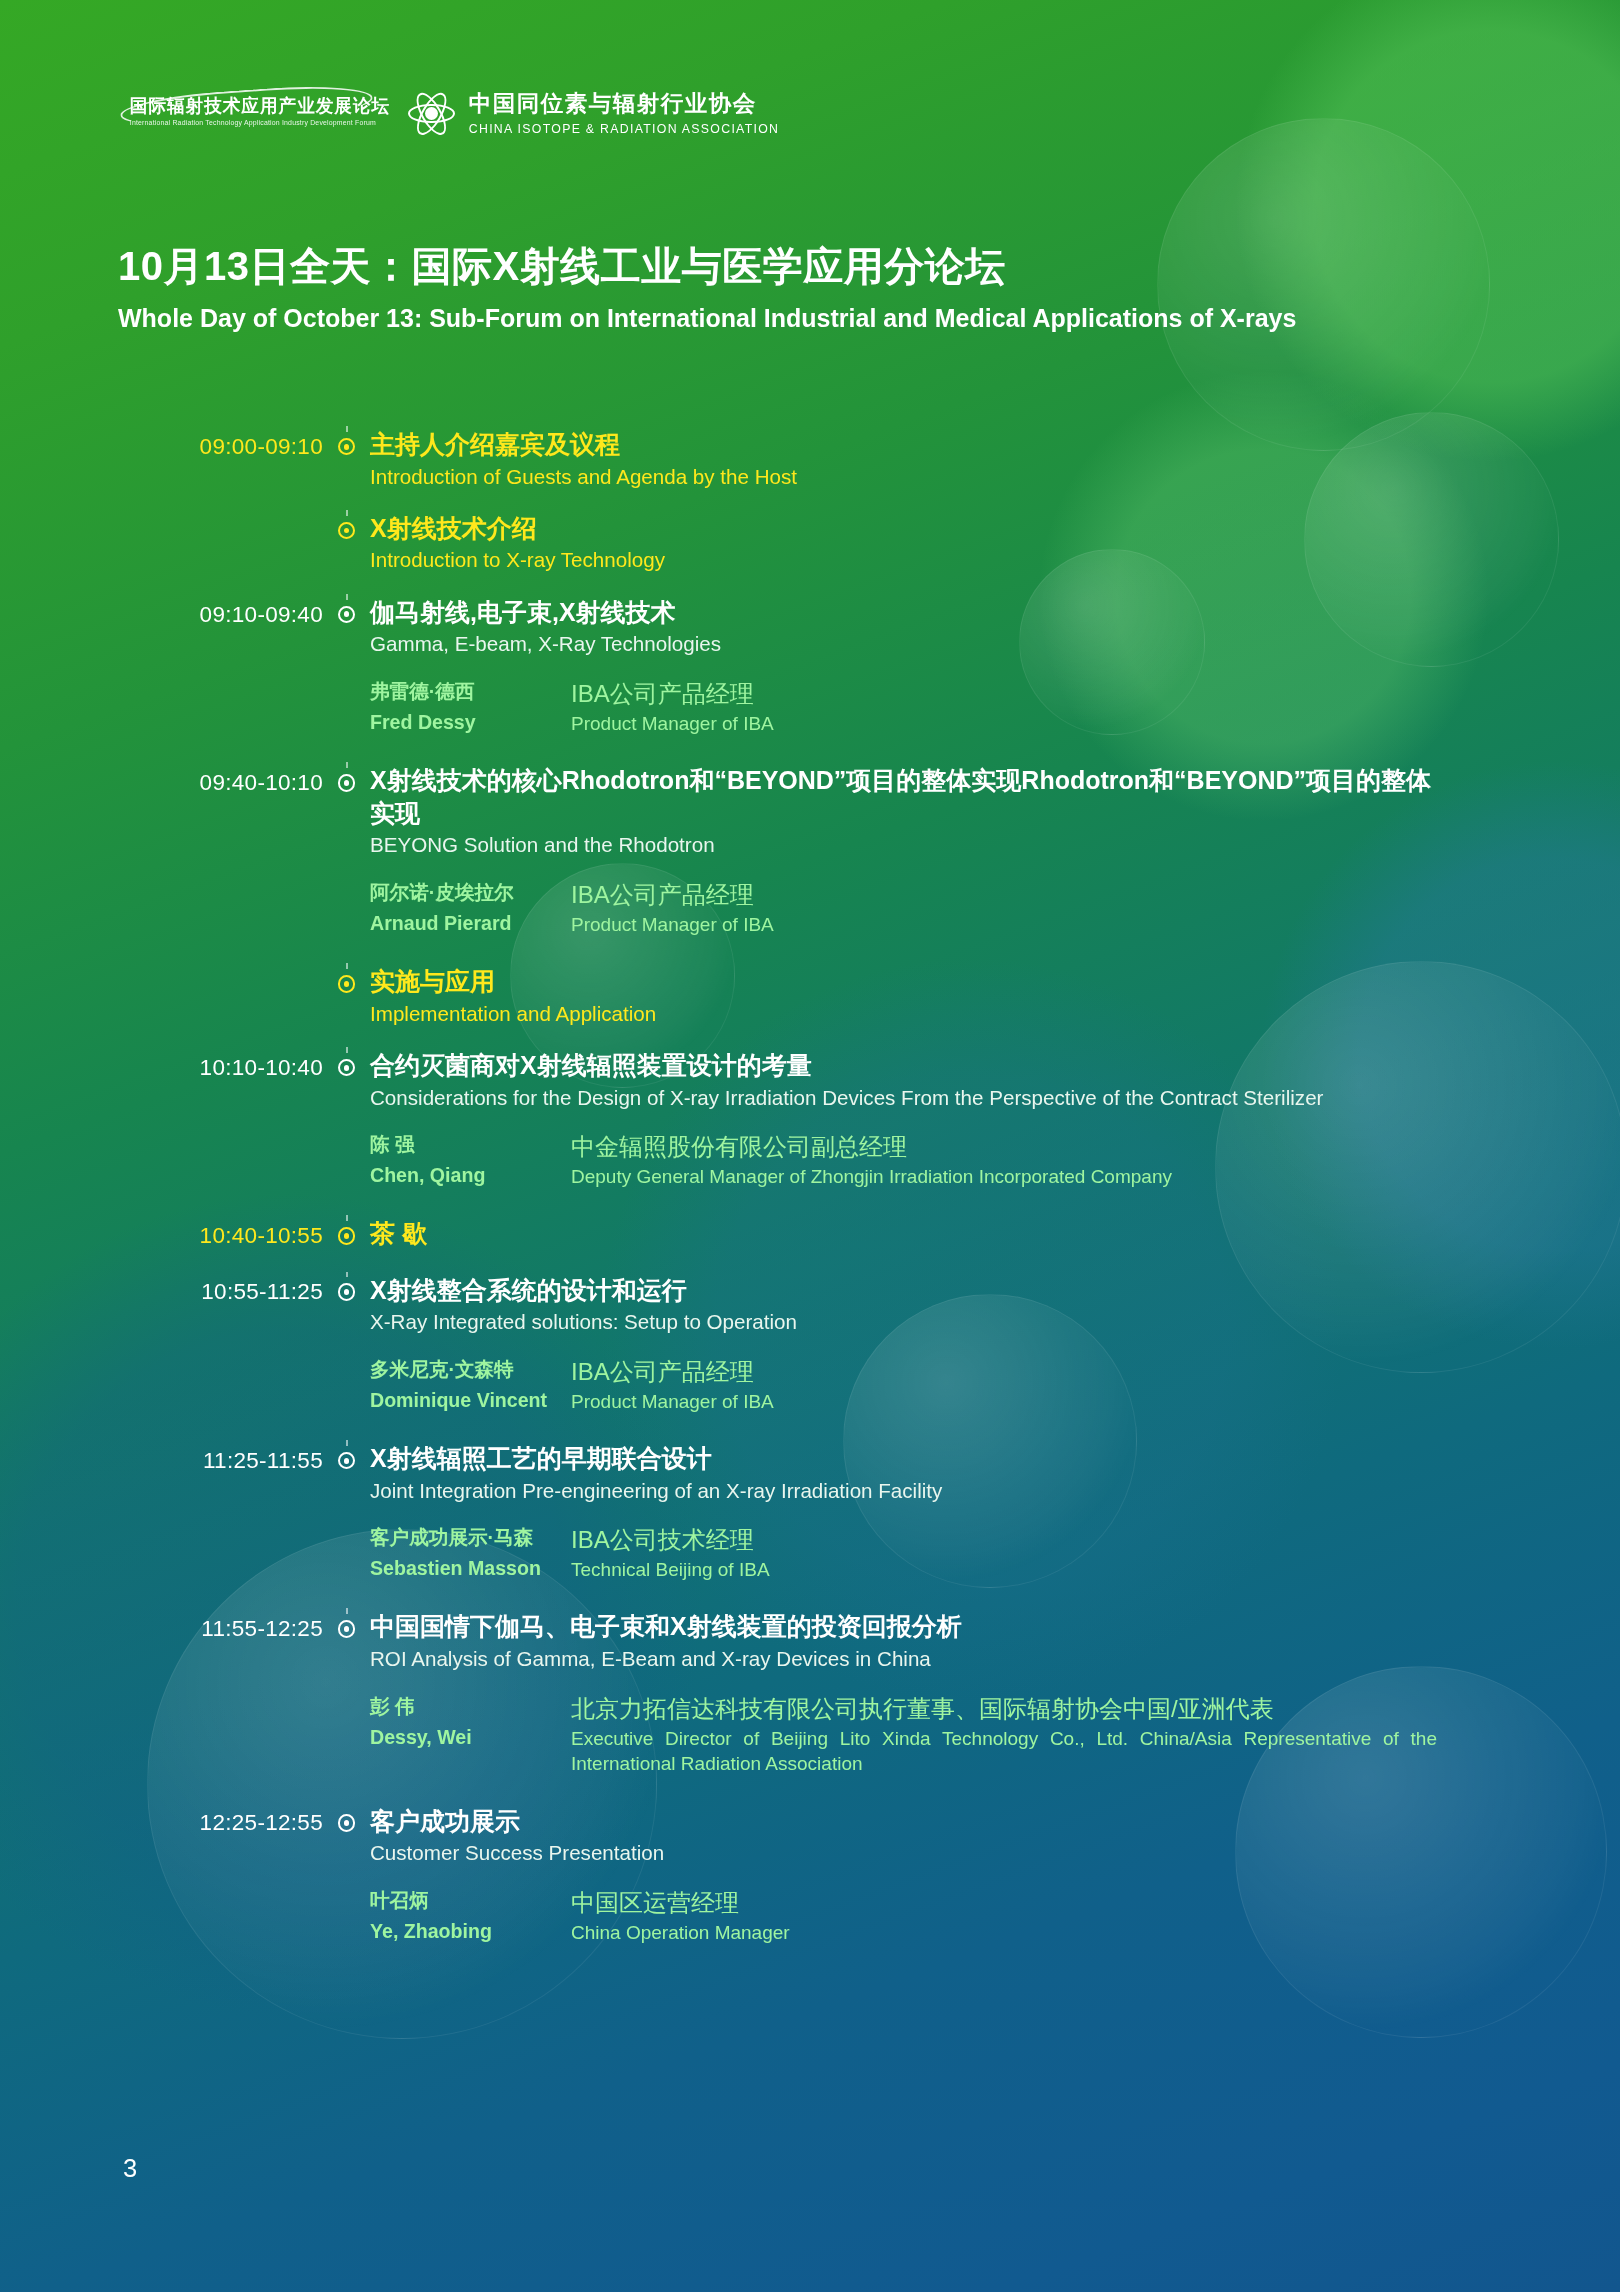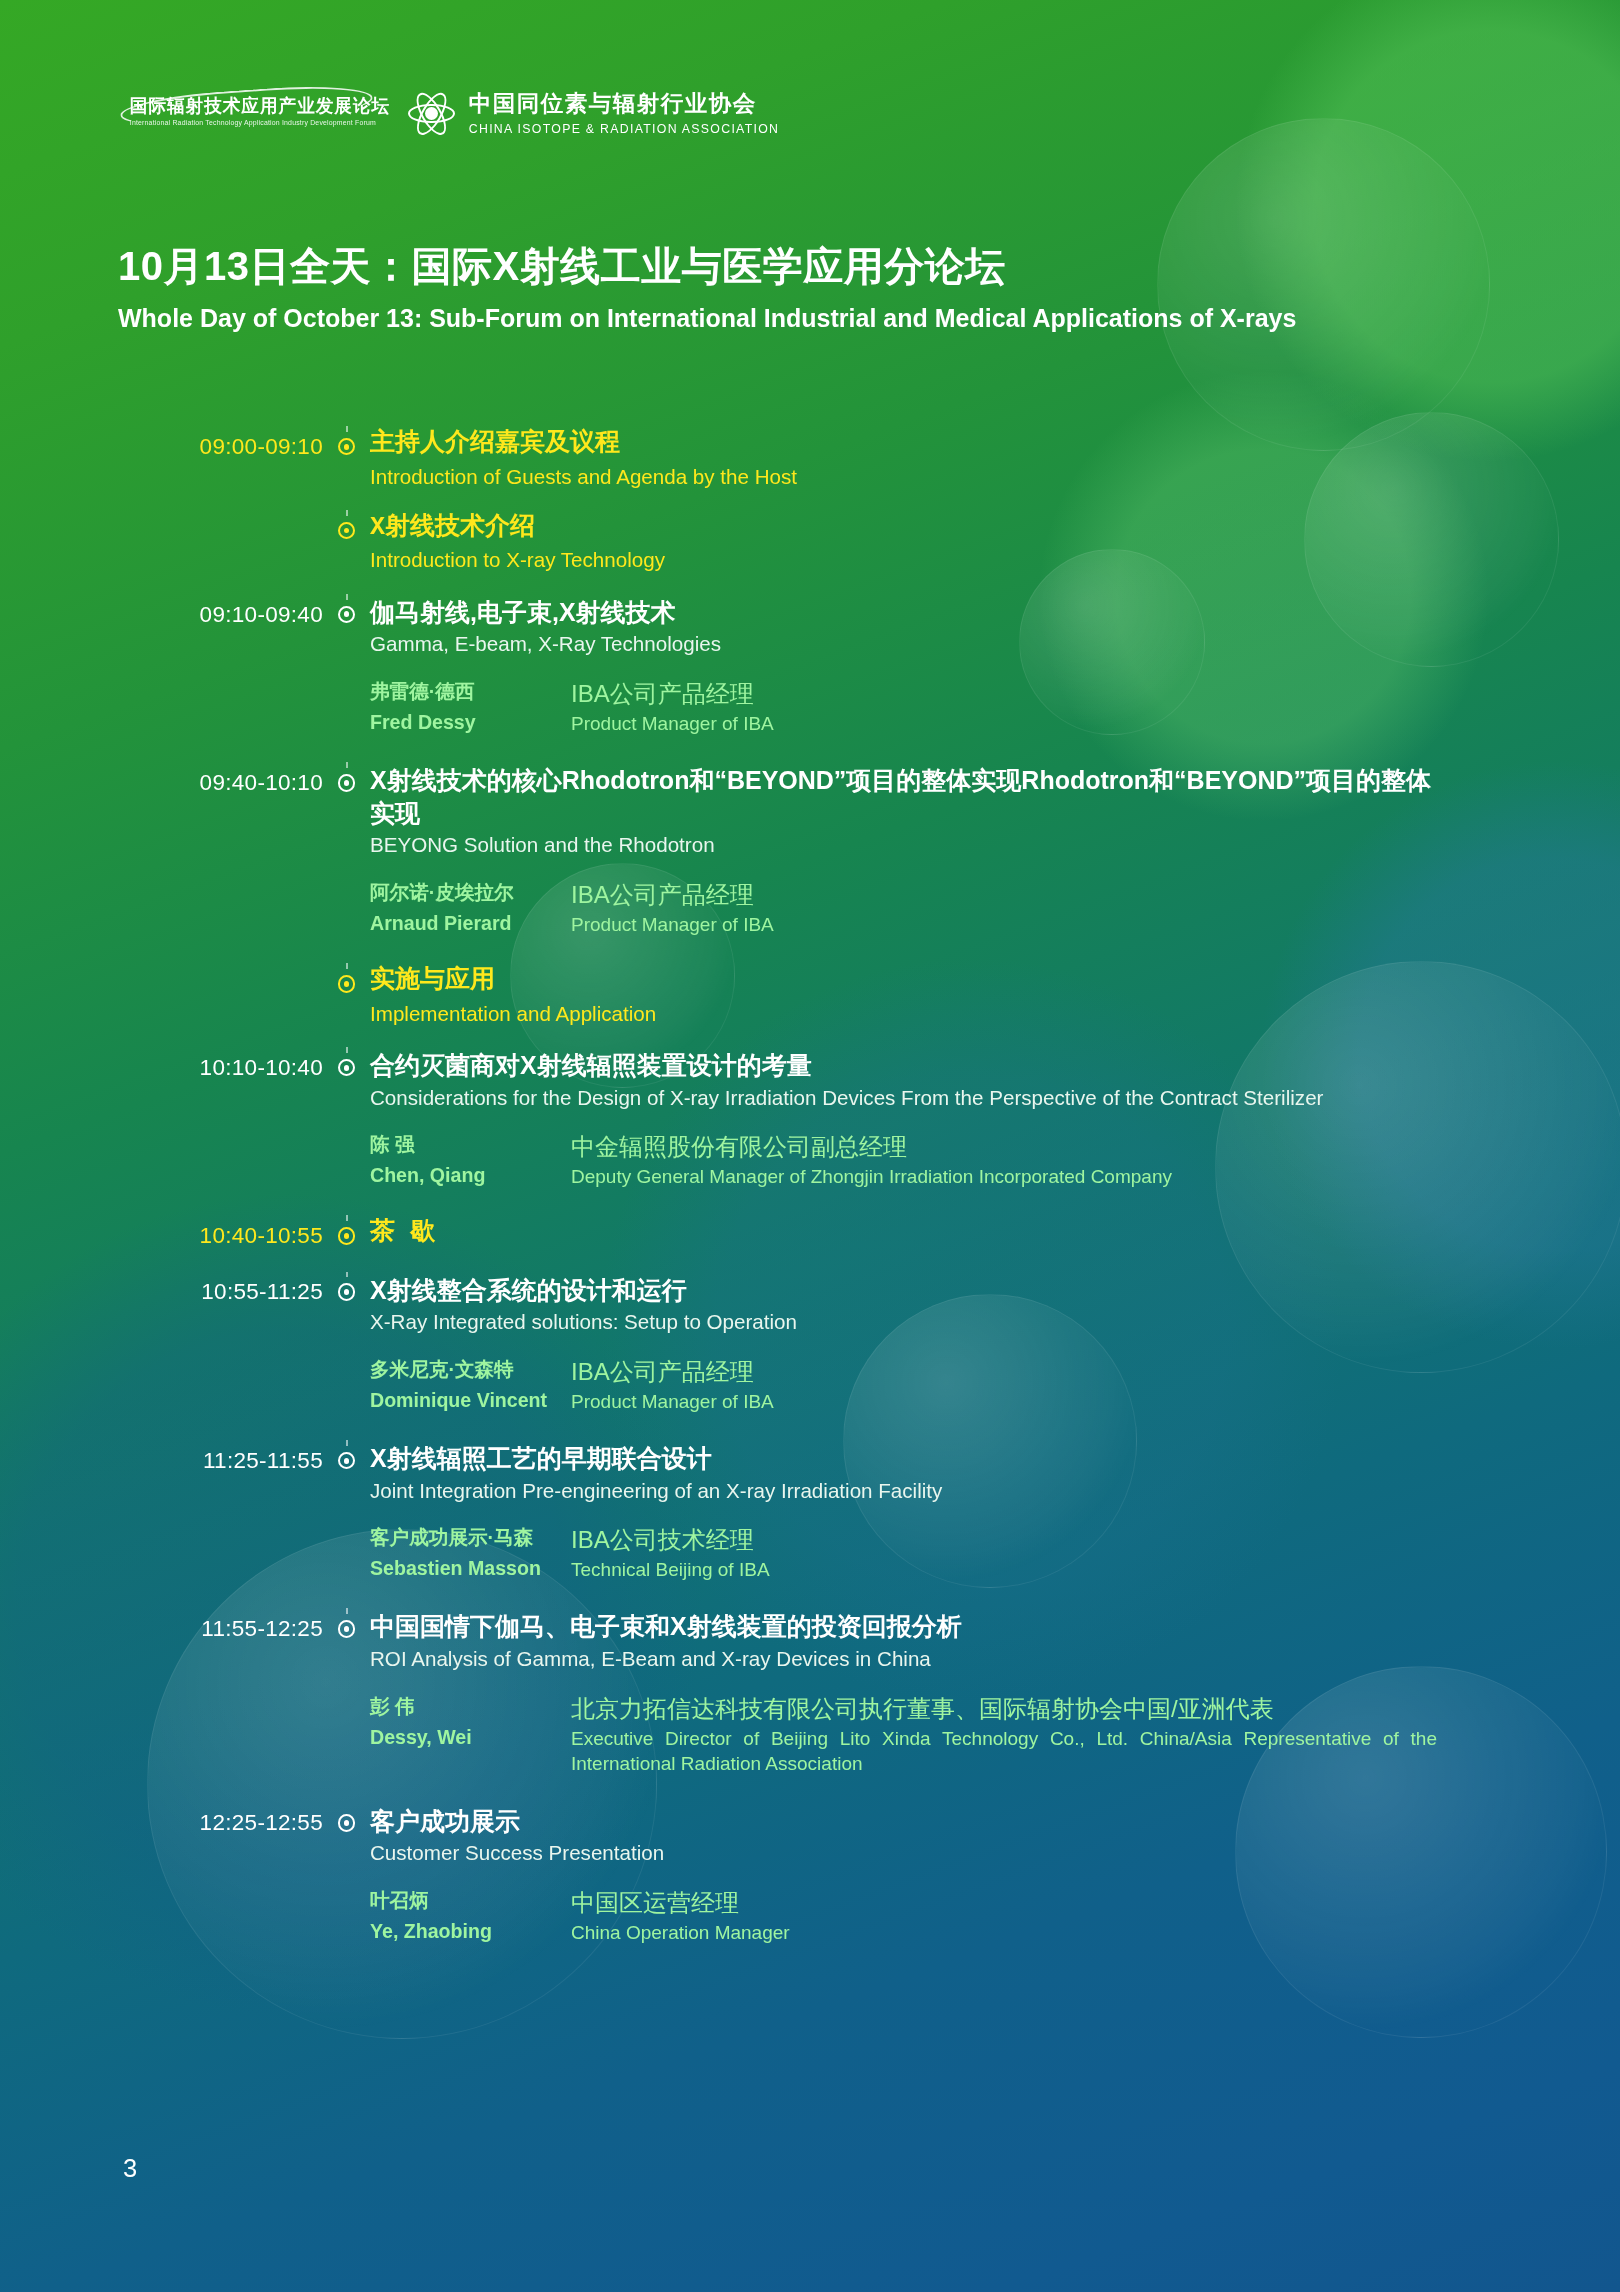--- a/index.html
+++ b/index.html
@@ -127,21 +127,21 @@
     content:""; position:absolute; left:3.9px; top:3.9px; width:5.9px; height:5.9px;
     border-radius:50%; background:#ffffff;
   }
   .marker .dot.hl { border-color:#ffe81c; }
   .marker .dot.hl::after { background:#ffe81c; }
 
   .content { padding-bottom: 25.5px; padding-right: 59px; }
   .h-cn {
     font-size: 25px; font-weight: 700; color:#ffffff; line-height:1.3; margin:2px 0 2px 0;
   }
-  .h-cn.hl { color:#ffe81c;font-family:Liberation Mono, monospace; }
+  .h-cn.hl { color:#ffe81c; }
   .h-en {
     font-size: 20.6px; color:#e9f6ee; line-height:1.35; margin:0;
     font-weight: 400;
   }
   .h-en.hl { color:#ffe81c; }
   .speaker {
     margin-top: 20px;
     display: grid;
     grid-template-columns: 201px 1fr;
     row-gap: 1px;

